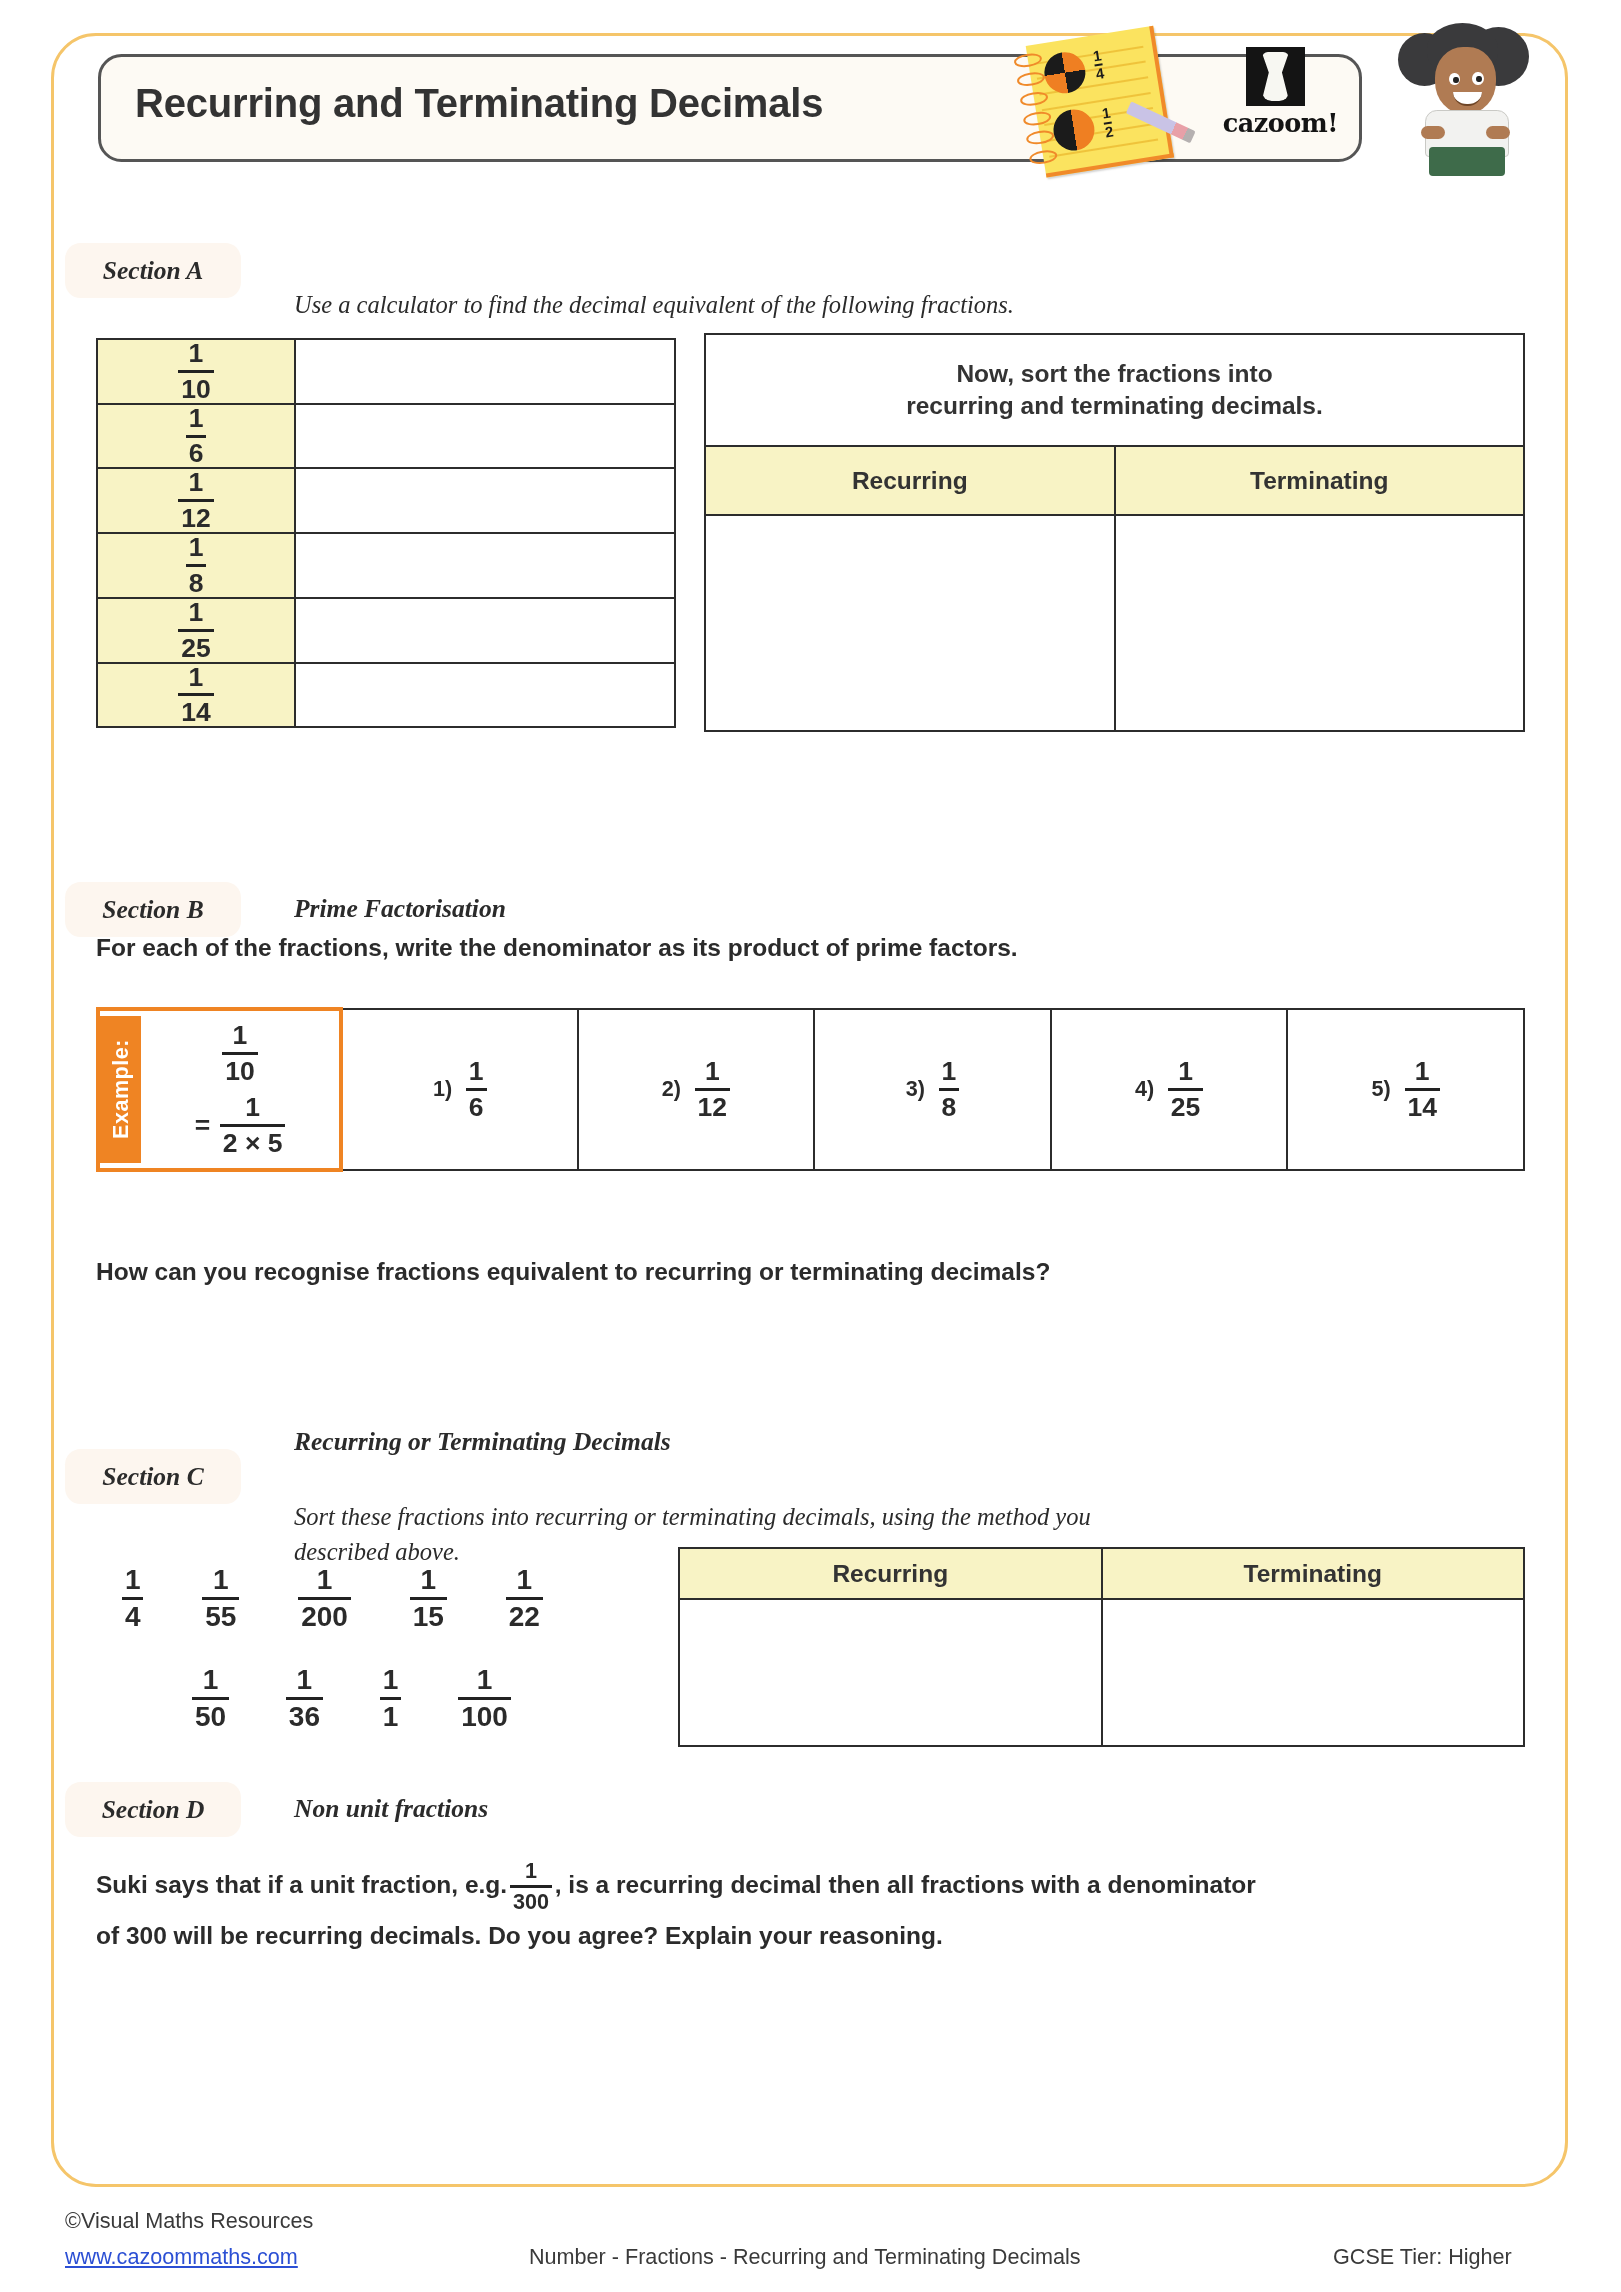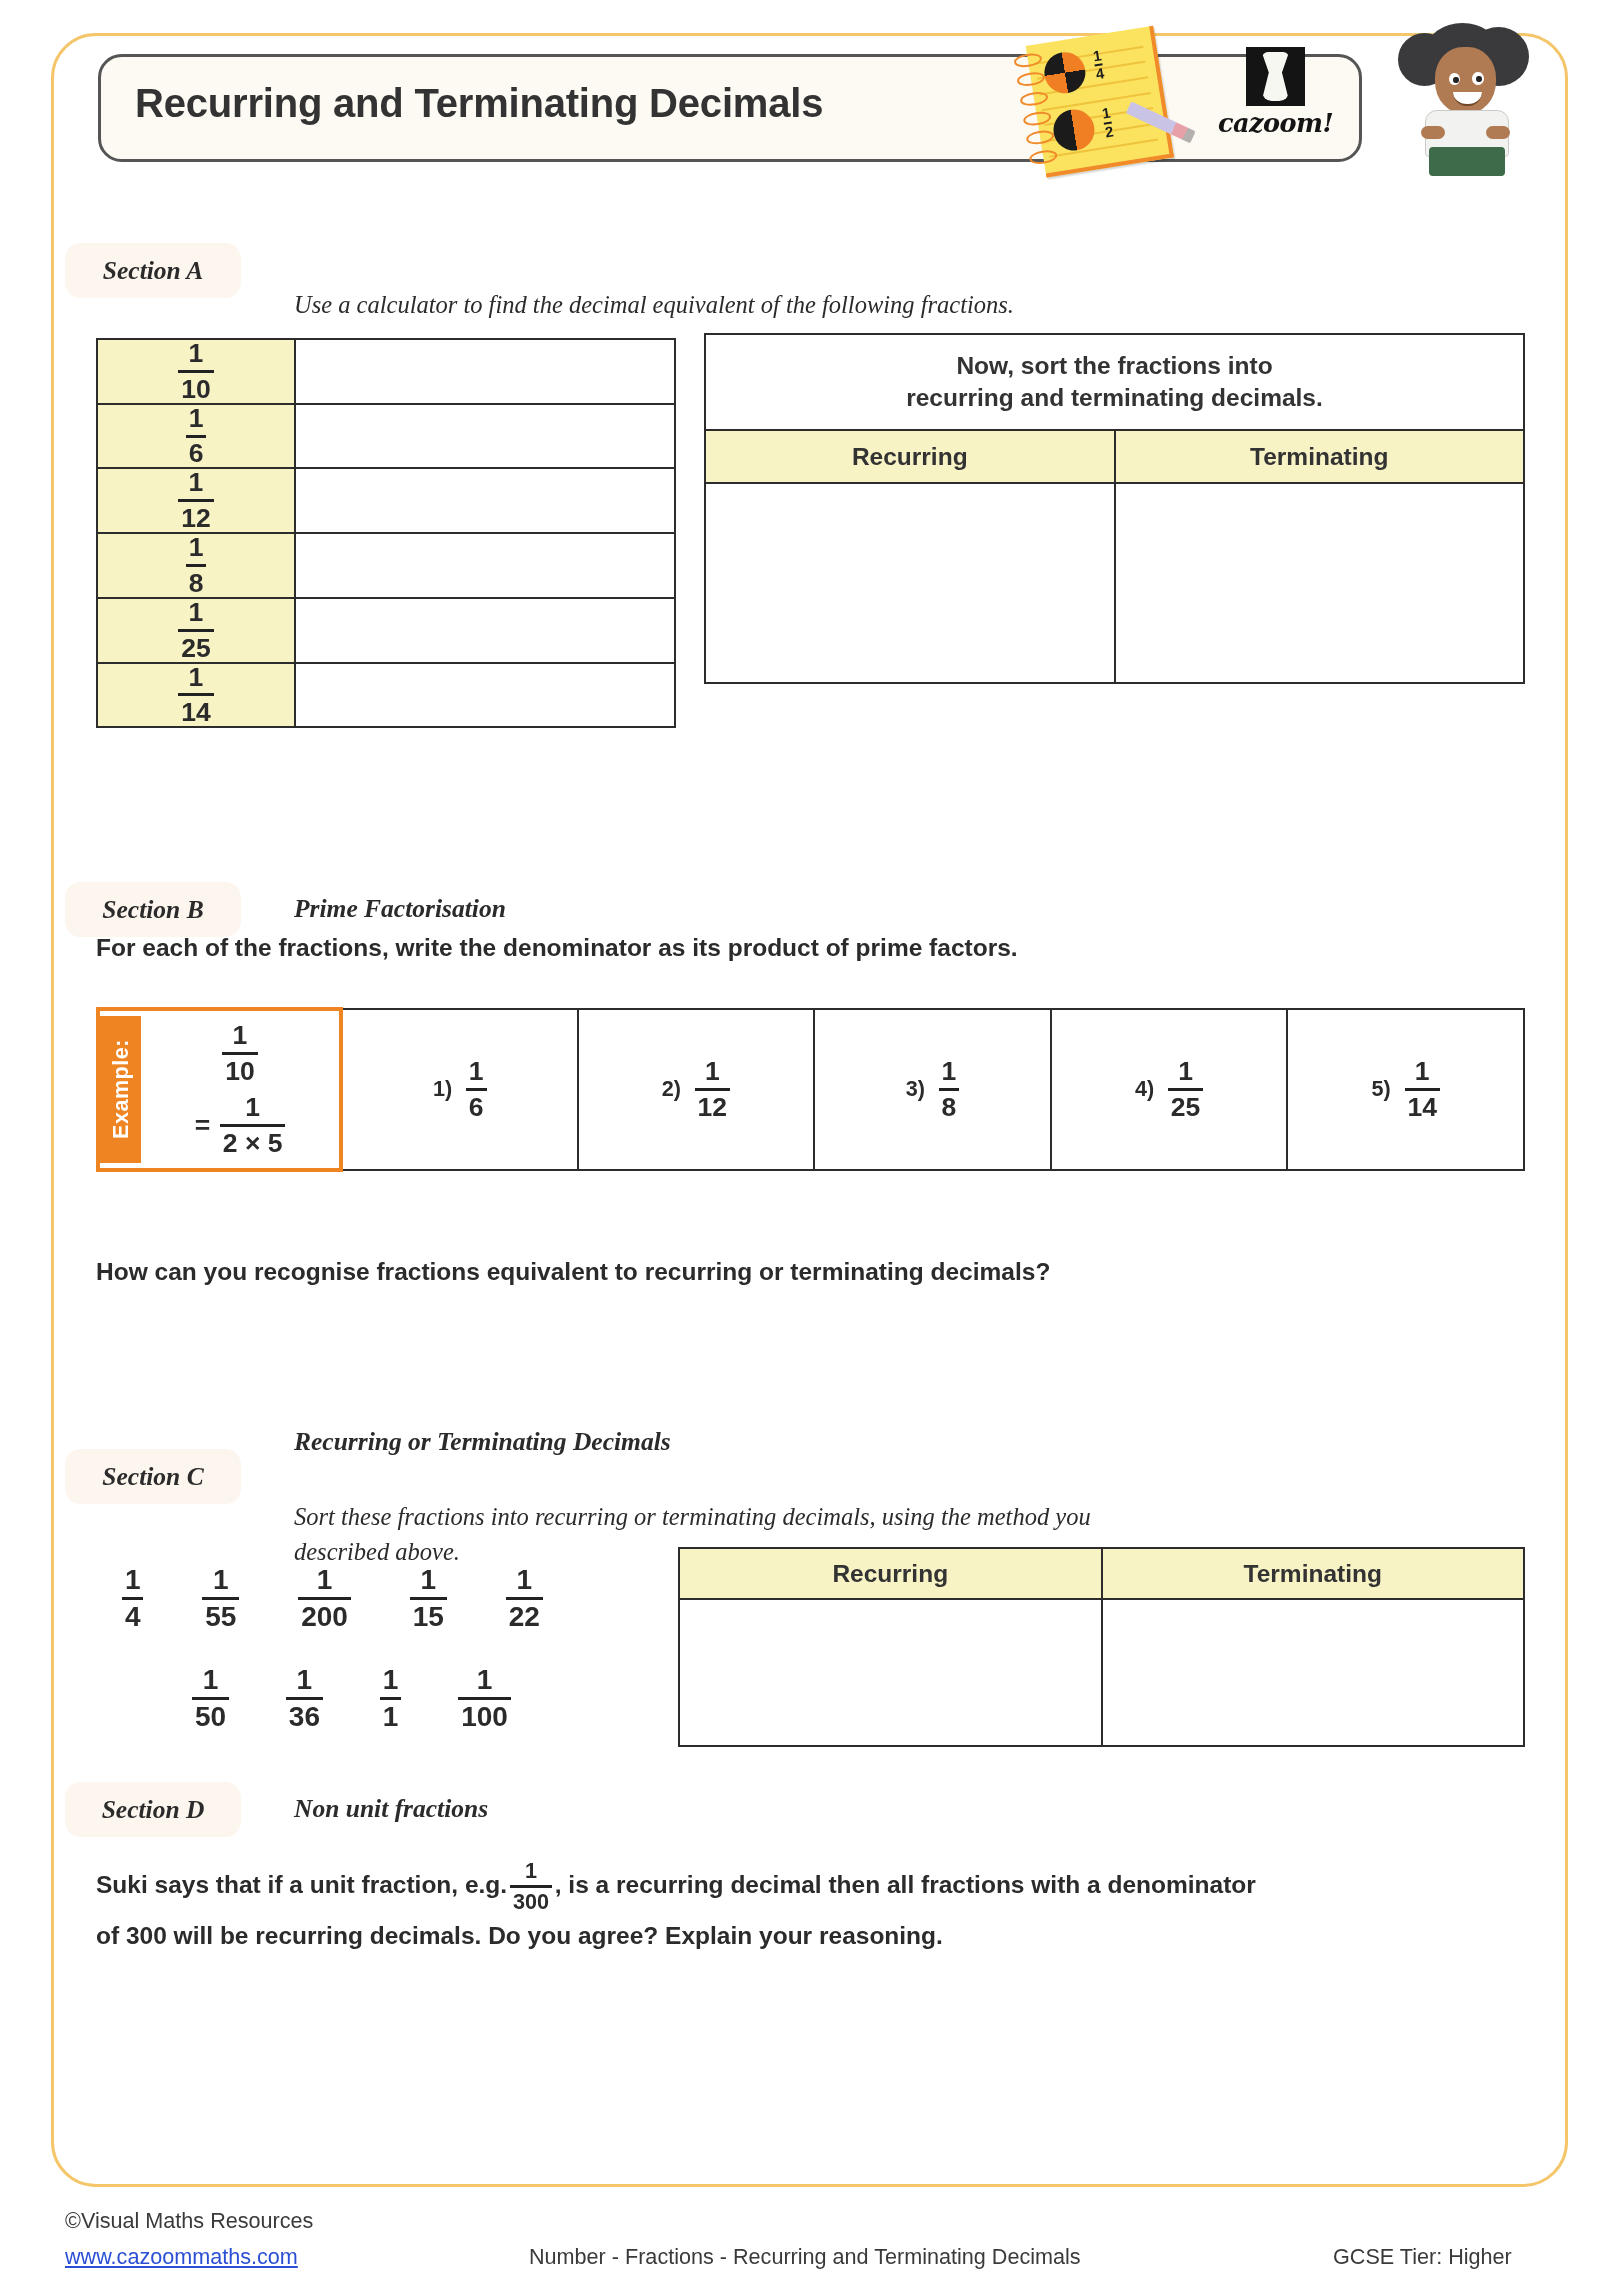--- a/index.html
+++ b/index.html
@@ -119,22 +119,21 @@
     border-radius: 2px;
   }
 
   
   .cazoom {
     position: absolute;
     left: 1213px;
     top: 47px;
     width: 125px;
     height: 102px;
-    text-align: center;
-    font-style: italic;
+    text-align: right;
   }
   .cazoom .mark {
     width: 59px; height: 59px;
     background: #141414;
     margin: 0 auto;
     position: relative;
   }
   .cazoom .mark::before {
     content: "";
     position: absolute;
@@ -237,21 +236,21 @@
   .tblA .frac { font-size: 26.5px; }
 
   .tblSort {
     position: absolute;
     left: 704px;
     top: 333px;
     width: 821px;
     border-collapse: collapse;
     table-layout: fixed;
   }
-  .tblSort td { border: 2.9px solid #2c2c2c; padding: 0; }
+  .tblSort td { border: 2.9px solid #2c2c2c; padding: 8px; }
   .tblSort .prompt {
     height: 94px;
     text-align: center;
     font-size: 24.5px;
     font-weight: bold;
     line-height: 1.3;
     color: #333;
   }
   .tblSort .hd {
     height: 51px;

